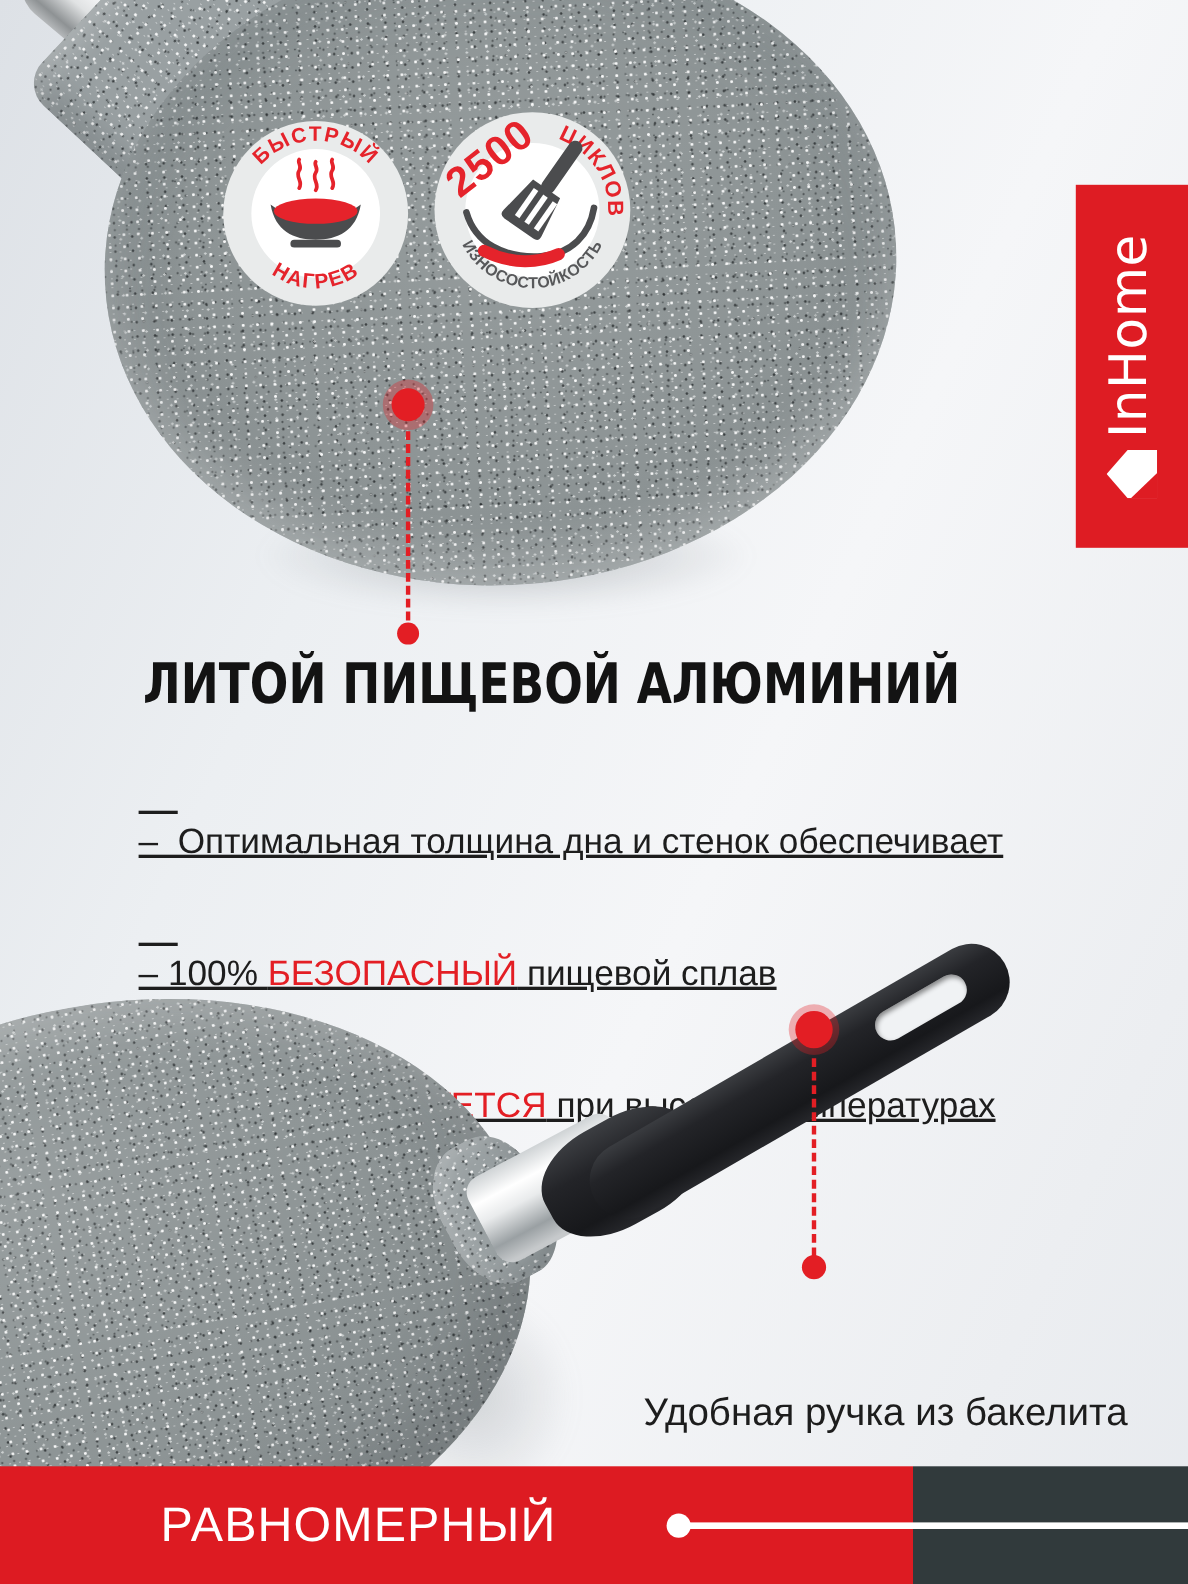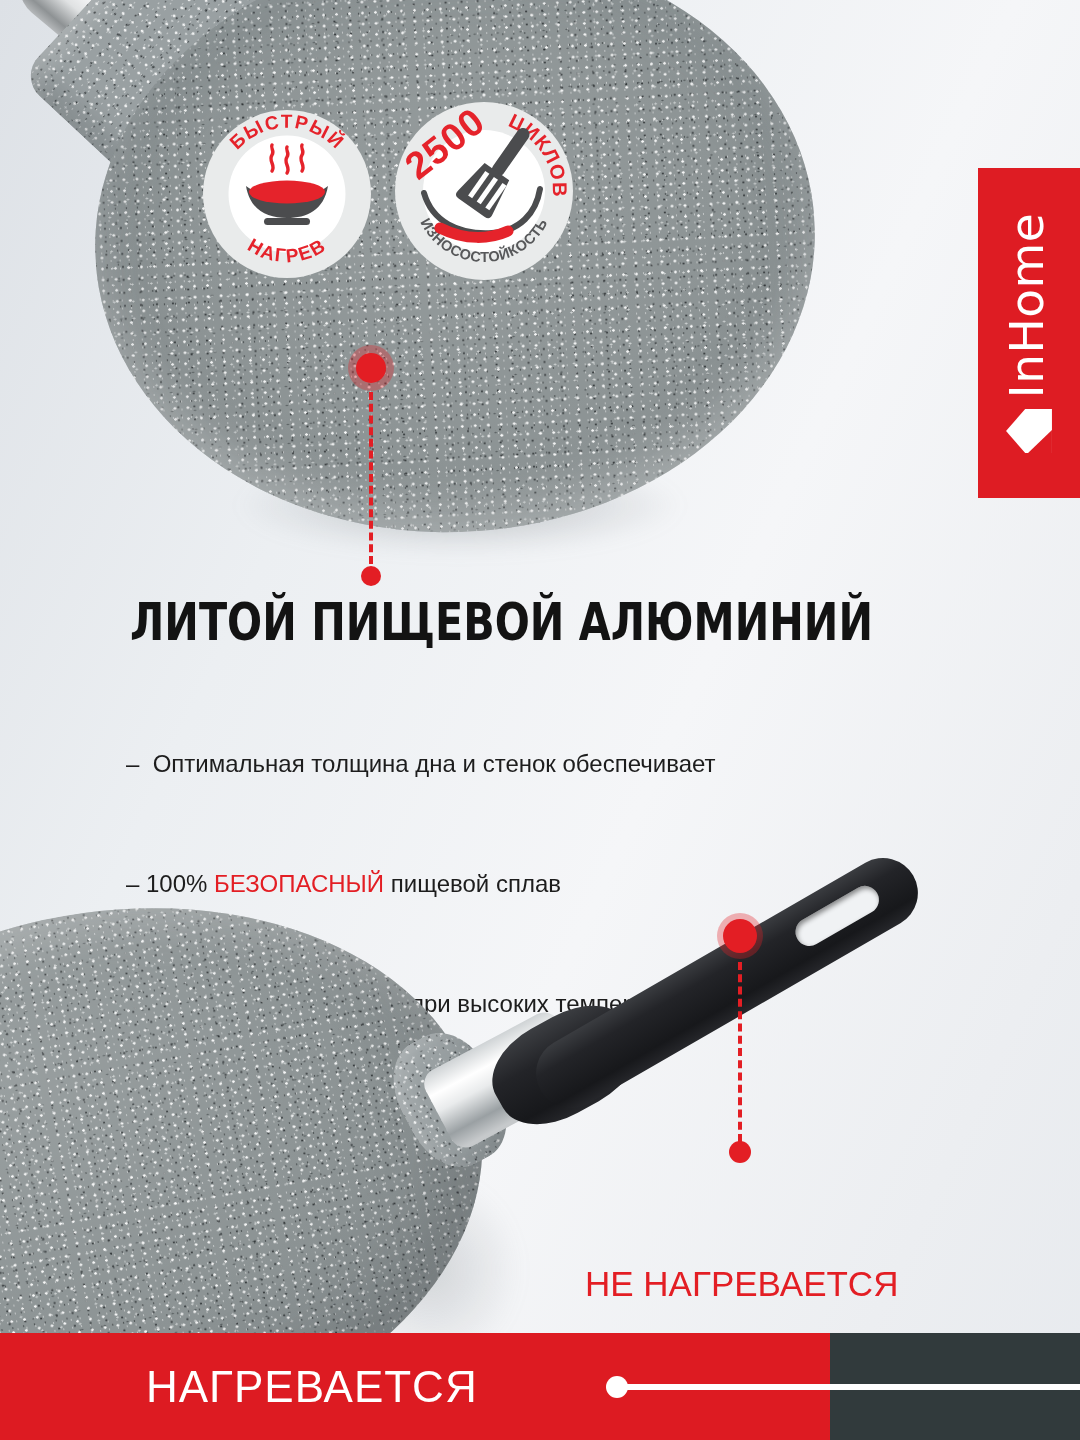--- a/index.html
+++ b/index.html
@@ -65,21 +65,21 @@
   
   .ring{border-radius:50%;background:rgba(227,30,36,.33);}
   .core{border-radius:50%;background:var(--accent,#e31e24);}
   .dash{width:0;border-left:4px dashed var(--accent,#e31e24);}
   .end-dot{border-radius:50%;background:var(--accent,#e31e24);}
 
   
   .alu-title{left:130px;top:594px;font-family:"DejaVu Sans","Liberation Sans",sans-serif;
     font-weight:bold;font-size:51px;line-height:58px;color:#131313;white-space:pre;
     transform:scaleX(.81);transform-origin:left center;letter-spacing:0;}
-  .alu-lines{left:126px;top:664px;font-size:24px;line-height:40px;color:#1d1d1d;white-space:pre;}
+  .alu-lines{left:126px;top:664px;font-size:32px;line-height:40px;color:#1d1d1d;white-space:pre;text-decoration:underline;}
   .alu-lines .red, .red-text{color:var(--accent,#e31e24);}
 
   
   .handle-block{left:585px;top:1176px;font-size:35px;line-height:43px;color:#1d1d1d;white-space:pre;}
 
   
   .brand-banner{left:978px;top:168px;width:102px;height:330px;background:var(--banner-red,#de1c23);}
   .brand-rotated{position:absolute;left:50%;top:50%;width:330px;height:102px;
     transform:translate(-50%,-50%) rotate(-90deg);
     display:flex;align-items:center;justify-content:center;gap:11px;}
@@ -196,23 +196,24 @@
   <div class="abs handle">
     <span class="handle-hole"></span>
   </div>
 
   <div class="abs ring" style="left:717px;top:913px;width:46px;height:46px"></div>
   <div class="abs core" style="left:723px;top:919px;width:34px;height:34px"></div>
   <div class="abs dash" style="left:738px;top:962px;height:180px"></div>
   <div class="abs end-dot" style="left:729px;top:1141px;width:22px;height:22px"></div>
 
   <div class="abs handle-block">
+    <div>Удобная ручка из бакелита</div>
     <div class="red-text">НЕ НАГРЕВАЕТСЯ</div>
   </div>
 
   <div class="abs footer-red">
-    <span class="footer-label">НАГРЕВАЕТСЯ</span>
+    <span class="footer-label">РАВНОМЕРНЫЙ</span>
   </div>
   <div class="abs footer-dark"></div>
   <div class="abs footer-line"></div>
   <div class="abs footer-line-dot"></div>
 
 </div>
 
 </body></html>

